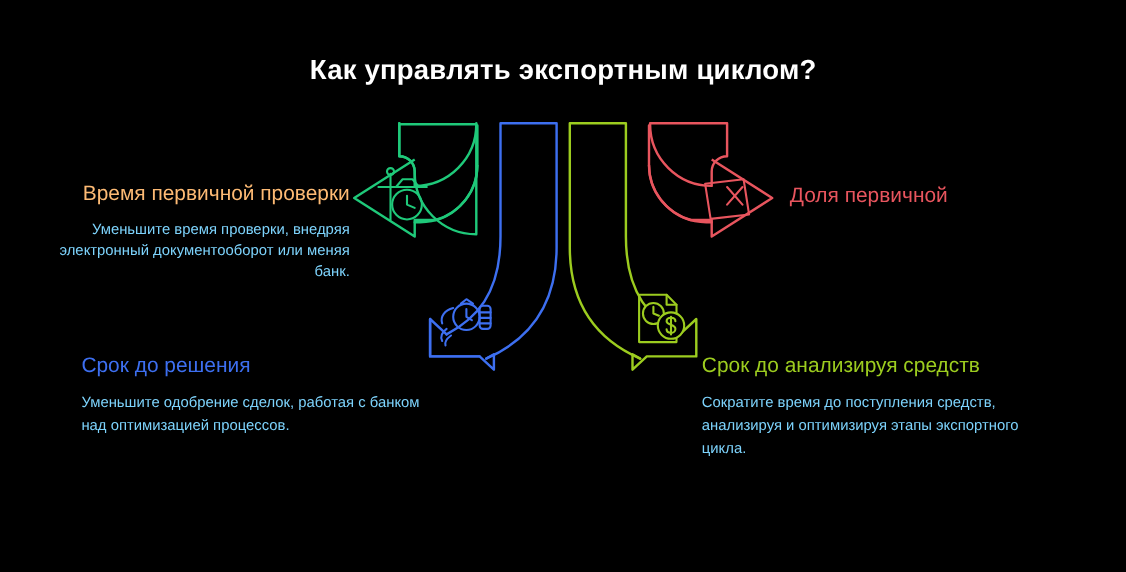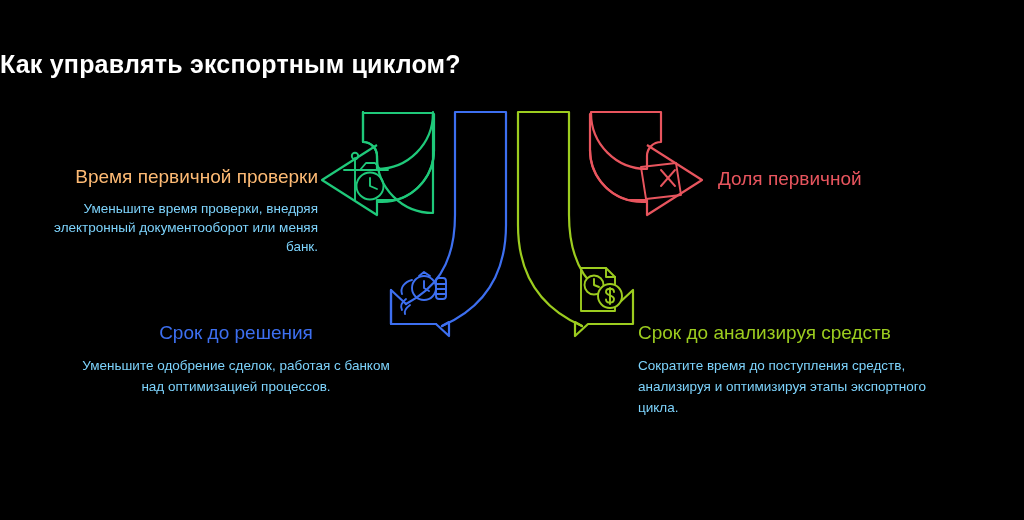--- a/index.html
+++ b/index.html
@@ -14,21 +14,21 @@
     overflow: hidden;
     font-family: "Liberation Sans", sans-serif;
     background: #000000;
   }
 
   #page-title {
     position: absolute;
     top: 50px;
     left: 0;
     width: 1024px;
-    text-align: left;
+    text-align: center;
     color: #ffffff;
     font-size: 25px;
     font-weight: bold;
     letter-spacing: 0.2px;
   }
 
   #diagram {
     position: absolute;
     left: 0;
     top: 0;
@@ -60,21 +60,21 @@
     width: 284px;
     text-align: right;
   }
   #block-primary-check .heading { color: #fdba74; text-align: right; }
 
   
   #block-decision-time {
     left: 74px;
     top: 320px;
     width: 324px;
-    text-align: center;
+    text-align: left;
   }
   #block-decision-time .heading { color: #3d6ff0; }
   #block-decision-time .desc { line-height: 21px; }
 
   
   #block-return-rate {
     left: 718px;
     top: 166px;
     width: 288px;
     text-align: left;

